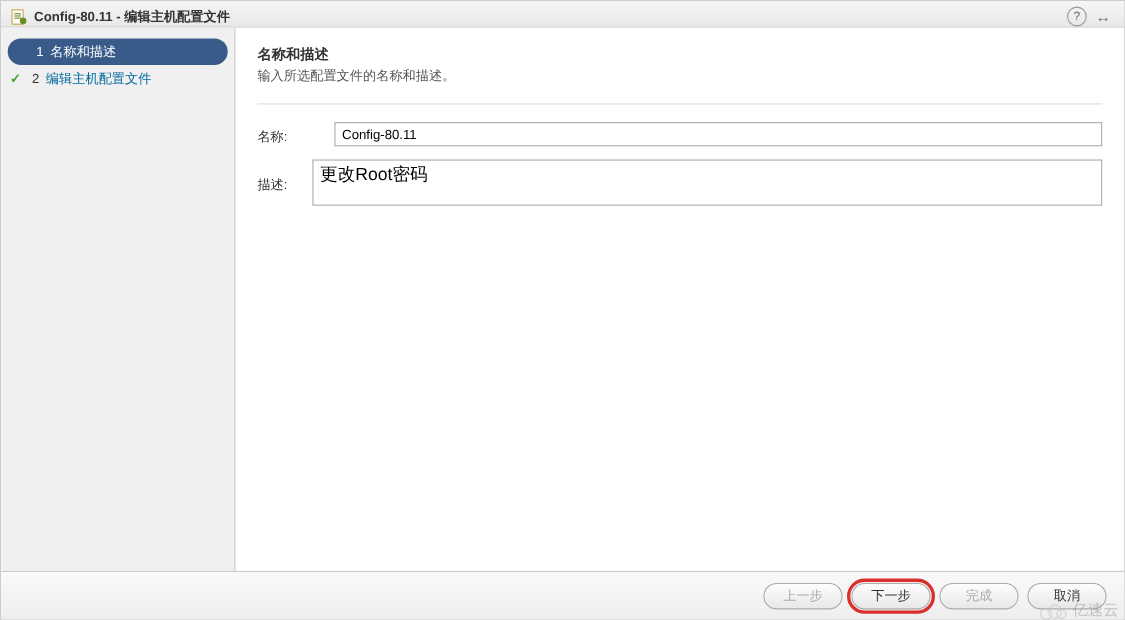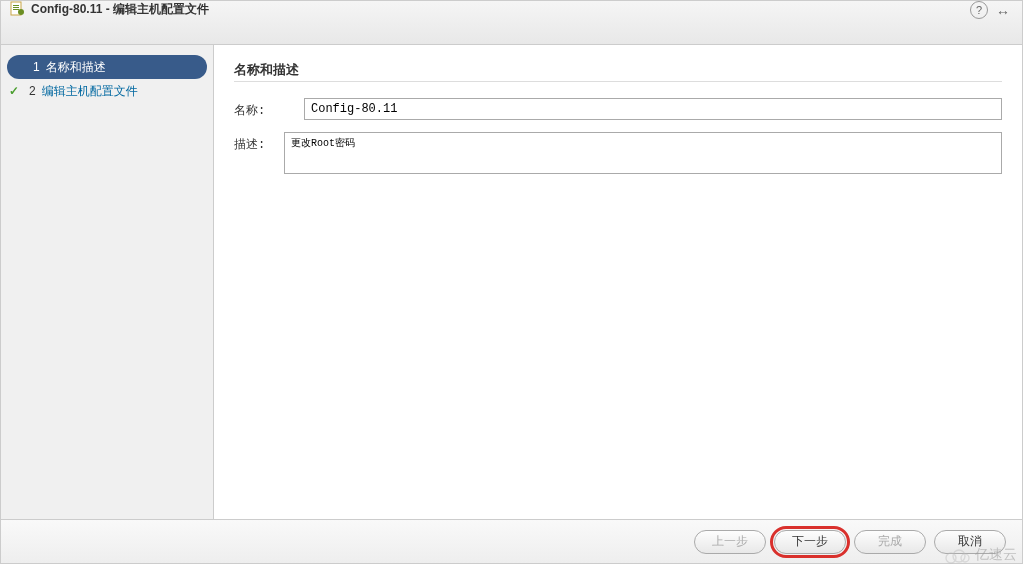--- a/index.html
+++ b/index.html
@@ -14,25 +14,25 @@
       position: relative;
     }
     .dialog {
       width: 100%;
       height: 100%;
       display: flex;
       flex-direction: column;
       border: 1px solid #ccc;
     }
     .titlebar {
-      height: 44px;
+      height: 24px;
       background: linear-gradient(#f5f5f5, #e8e8e8);
       border-bottom: 1px solid #ccc;
       display: flex;
-      align-items: flex-start;
+      align-items: flex-end;
       padding: 0 8px;
     }
     .titlebar-icon {
       width: 16px;
       height: 16px;
       margin-right: 6px;
       display: flex;
       align-items: center;
       justify-content: center;
     }
@@ -123,42 +123,41 @@
       color: #555;
       margin-bottom: 16px;
     }
     .divider {
       border: none;
       border-top: 1px solid #ddd;
       margin-bottom: 16px;
     }
     .form-row {
       display: flex;
-      align-items: flex-start;
+      align-items: center;
       margin-bottom: 12px;
-      font-family: Liberation Mono, monospace;
     }
     .form-label {
       width: 50px;
       color: #333;
       padding-top: 4px;
     }
     .form-input {
       flex: 1;
       border: 1px solid #aaa;
       padding: 3px 6px;
       font-size: 12px;
       font-family: inherit;
       margin-left: 20px;
     }
     .form-textarea {
       flex: 1;
       border: 1px solid #aaa;
       padding: 3px 6px;
-      font-size: 10px;
+      font-size: 16px;
       font-family: inherit;
       height: 42px;
       resize: none;
     }
     .footer {
       height: 44px;
       border-top: 1px solid #ccc;
       background: linear-gradient(#f9f9f9, #eee);
       display: flex;
       align-items: center;
@@ -229,20 +228,21 @@
       </div>
       <div class="step">
         <span class="check-icon">✓</span>
         <span class="step-num">2</span>
         <span class="step-label">编辑主机配置文件</span>
       </div>
     </div>
 
     <div class="content">
       <div class="content-title">名称和描述</div>
+      <div class="content-subtitle">输入所选配置文件的名称和描述。</div>
       <hr class="divider">
 
       <div class="form-row">
         <div class="form-label">名称:</div>
         <input type="text" class="form-input" value="Config-80.11" style="">
       </div>
 
       <div class="form-row">
         <div class="form-label">描述:</div>
         <textarea class="form-textarea" style="">更改Root密码</textarea>

